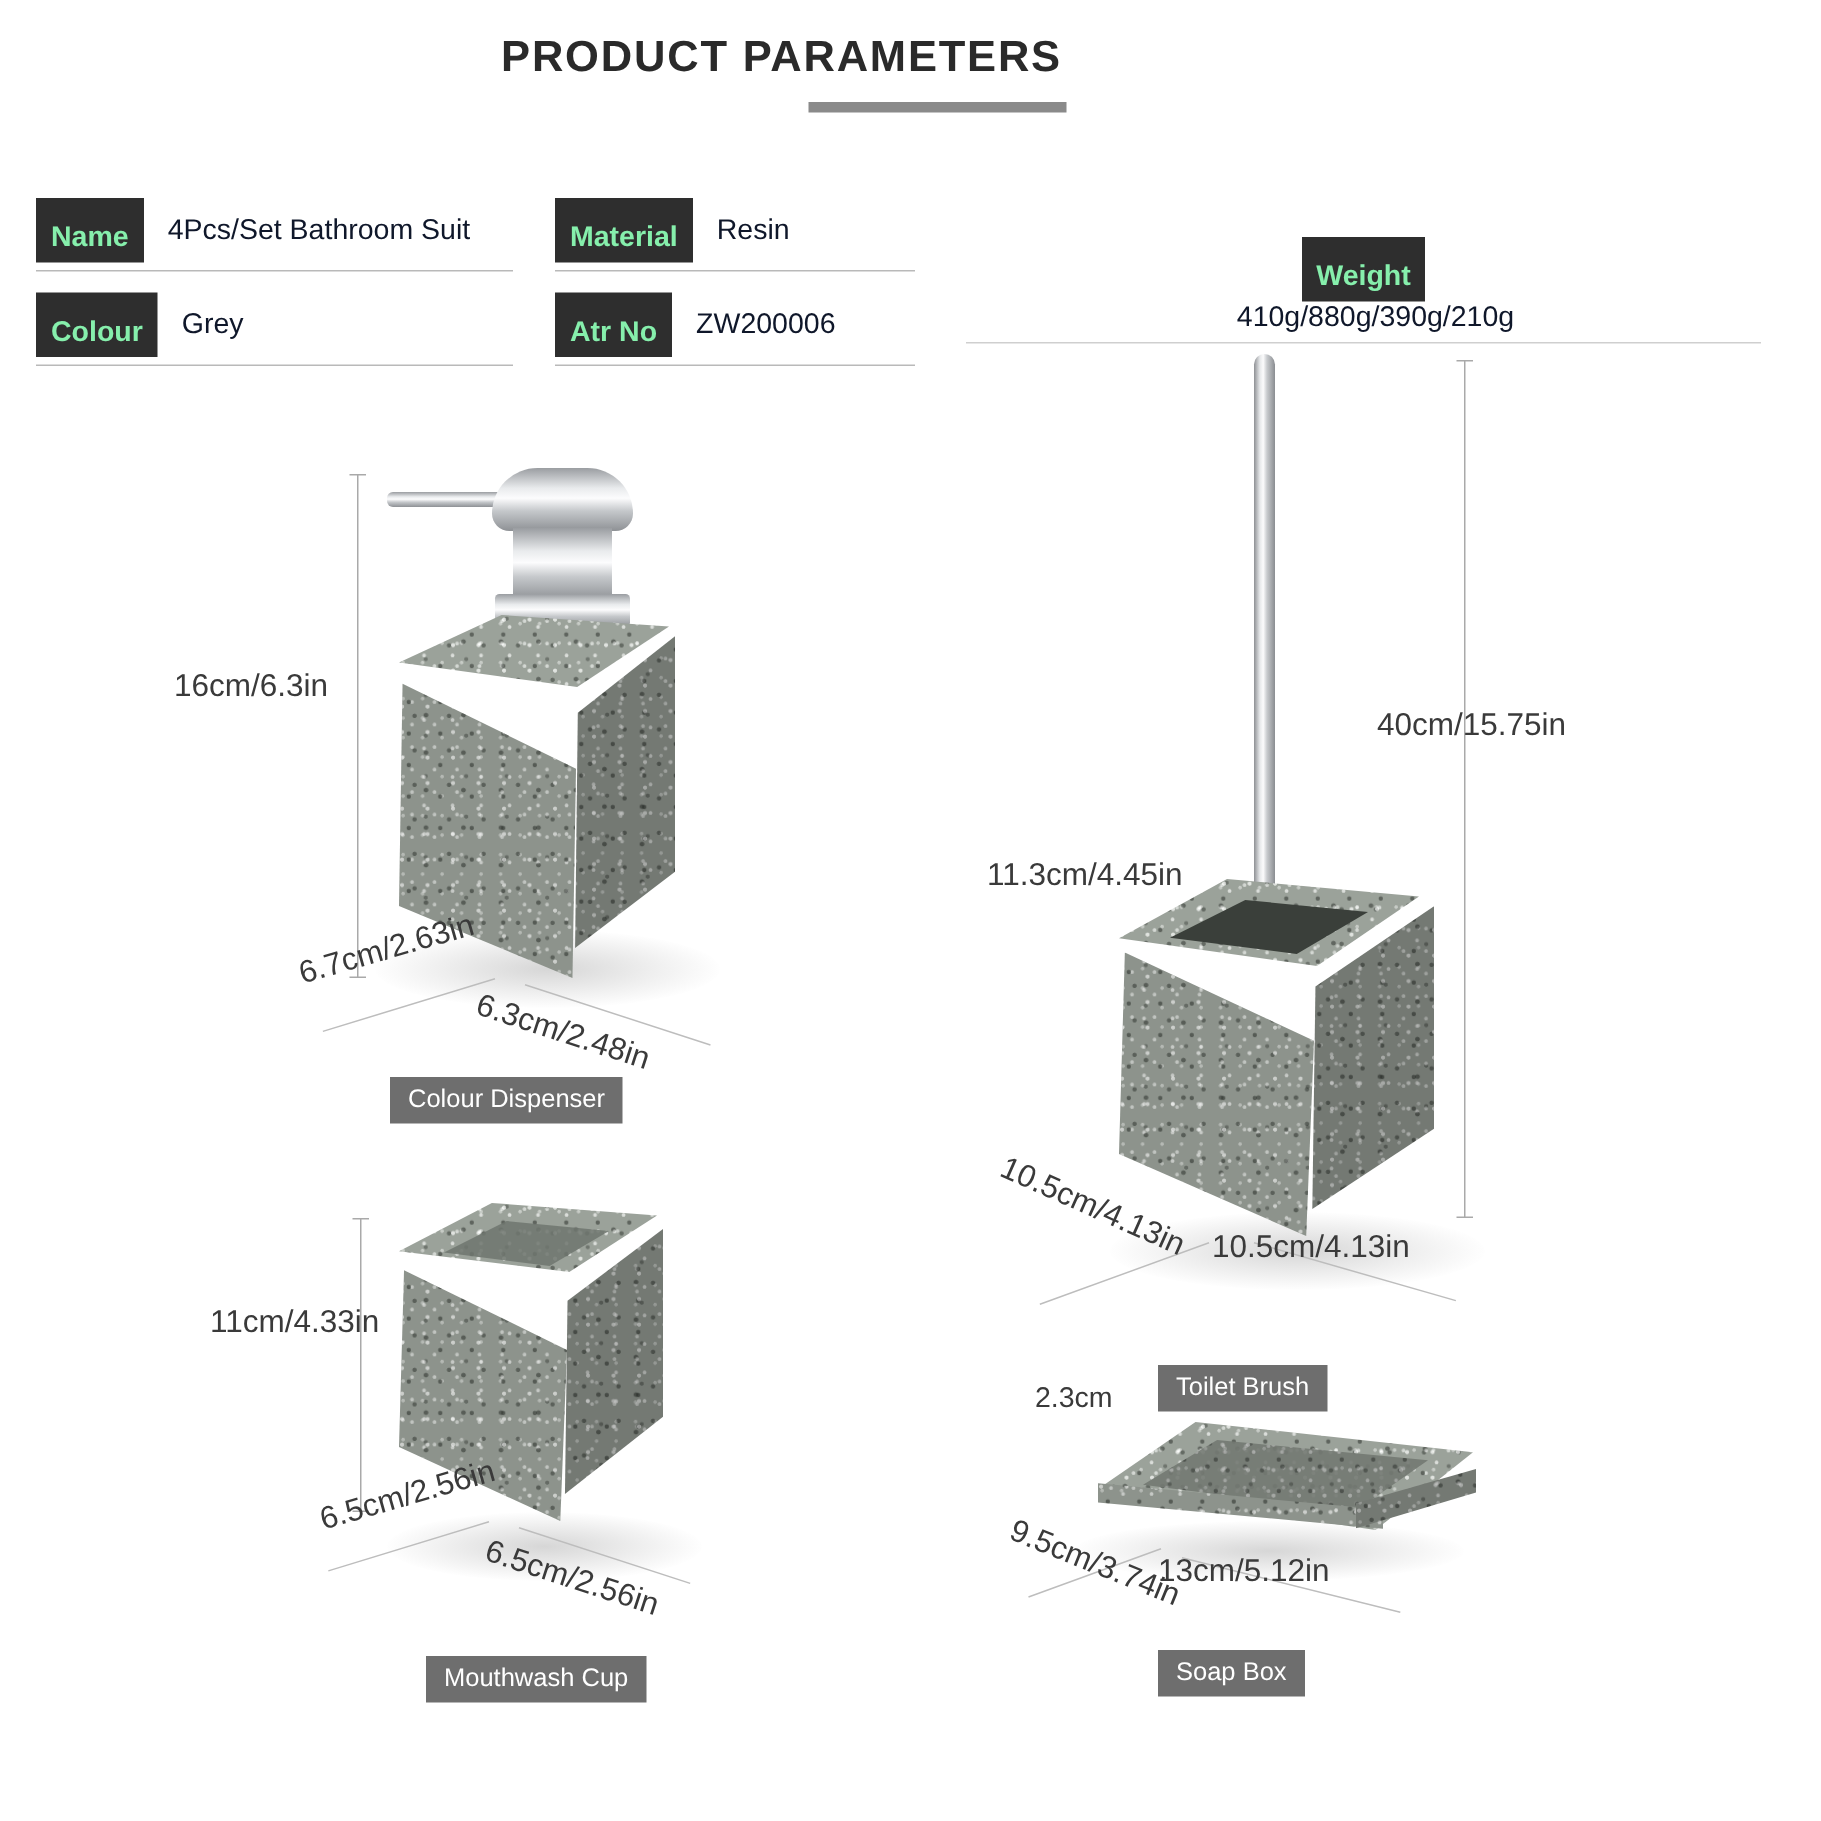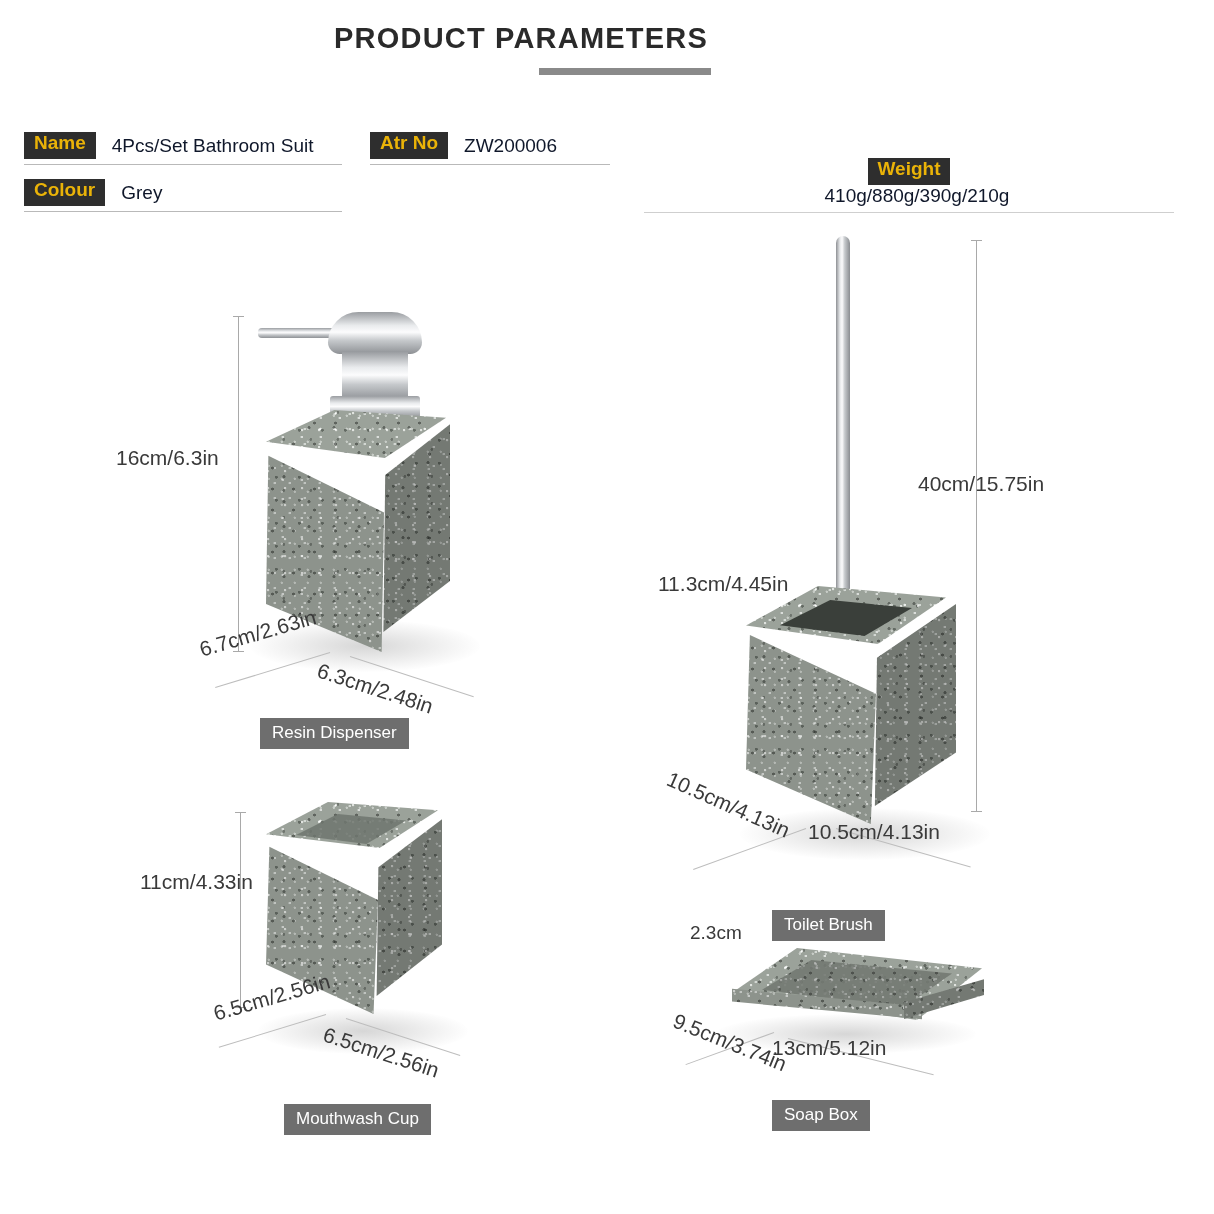--- a/index.html
+++ b/index.html
@@ -41,24 +41,24 @@
   .spec-block { position: absolute; }
   .spec-row {
     display: flex;
     align-items: center;
     border-bottom: 1.5px solid #b9b9b9;
     padding-bottom: 5px;
     margin-bottom: 14px;
   }
   .spec-key {
     background: #2e2e2e;
-    color: #eab308;
+    color: #86efac;
     font-size: 19px;
     font-weight: bold;
-    padding: 0 10px 5px 10px;
+    padding: 16px 10px 5px 10px;
     white-space: nowrap;
   }
   .spec-val {
     font-size: 19px;
     color: #0f172a;
     padding-left: 16px;
     white-space: nowrap;
   }
 
   #spec-col-1 { top: 132px; left: 24px; width: 318px; }
@@ -160,20 +160,24 @@
     <span class="spec-val">4Pcs/Set Bathroom Suit</span>
   </div>
   <div class="spec-row">
     <span class="spec-key">Colour</span>
     <span class="spec-val">Grey</span>
   </div>
 </div>
 
 <div class="spec-block" id="spec-col-2">
   <div class="spec-row">
+    <span class="spec-key">Material</span>
+    <span class="spec-val">Resin</span>
+  </div>
+  <div class="spec-row">
     <span class="spec-key">Atr No</span>
     <span class="spec-val">ZW200006</span>
   </div>
 </div>
 
 <div class="spec-block" id="spec-col-3">
   <div class="spec-row">
     <span class="spec-key">Weight</span>
     <span class="spec-val">410g/880g/390g/210g</span>
   </div>
@@ -202,21 +206,21 @@
 
   <div class="vline" style="left:38px;top:16px;height:336px;"></div>
   <div class="dim" style="left:-84px;top:146px;">16cm/6.3in</div>
 
   <div class="dline" style="left:10px;top:352px;width:120px;transform:rotate(-17deg);transform-origin:right center;"></div>
   <div class="dline" style="left:150px;top:356px;width:130px;transform:rotate(18deg);transform-origin:left center;"></div>
 
   <div class="dim rot-neg" style="left:0px;top:338px;">6.7cm/2.63in</div>
   <div class="dim rot-pos" style="left:118px;top:358px;">6.3cm/2.48in</div>
 
-  <div class="caption" style="left:60px;top:418px;">Resin Dispenser</div>
+  <div class="caption" style="left:60px;top:418px;">Colour Dispenser</div>
 </div>
 
 <div class="product" style="top:790px;left:200px;width:330px;height:370px;">
 
   <div class="shadow-ellipse" style="left:58px;top:218px;width:210px;height:46px;"></div>
 
   <div class="stone stone-light" style="position:absolute;left:66px;top:12px;width:172px;height:46px;
               clip-path: polygon(36% 0%, 100% 18%, 66% 100%, 0% 70%);"></div>
 
   <div style="position:absolute;left:96px;top:24px;width:110px;height:30px;background:#6f766e;

